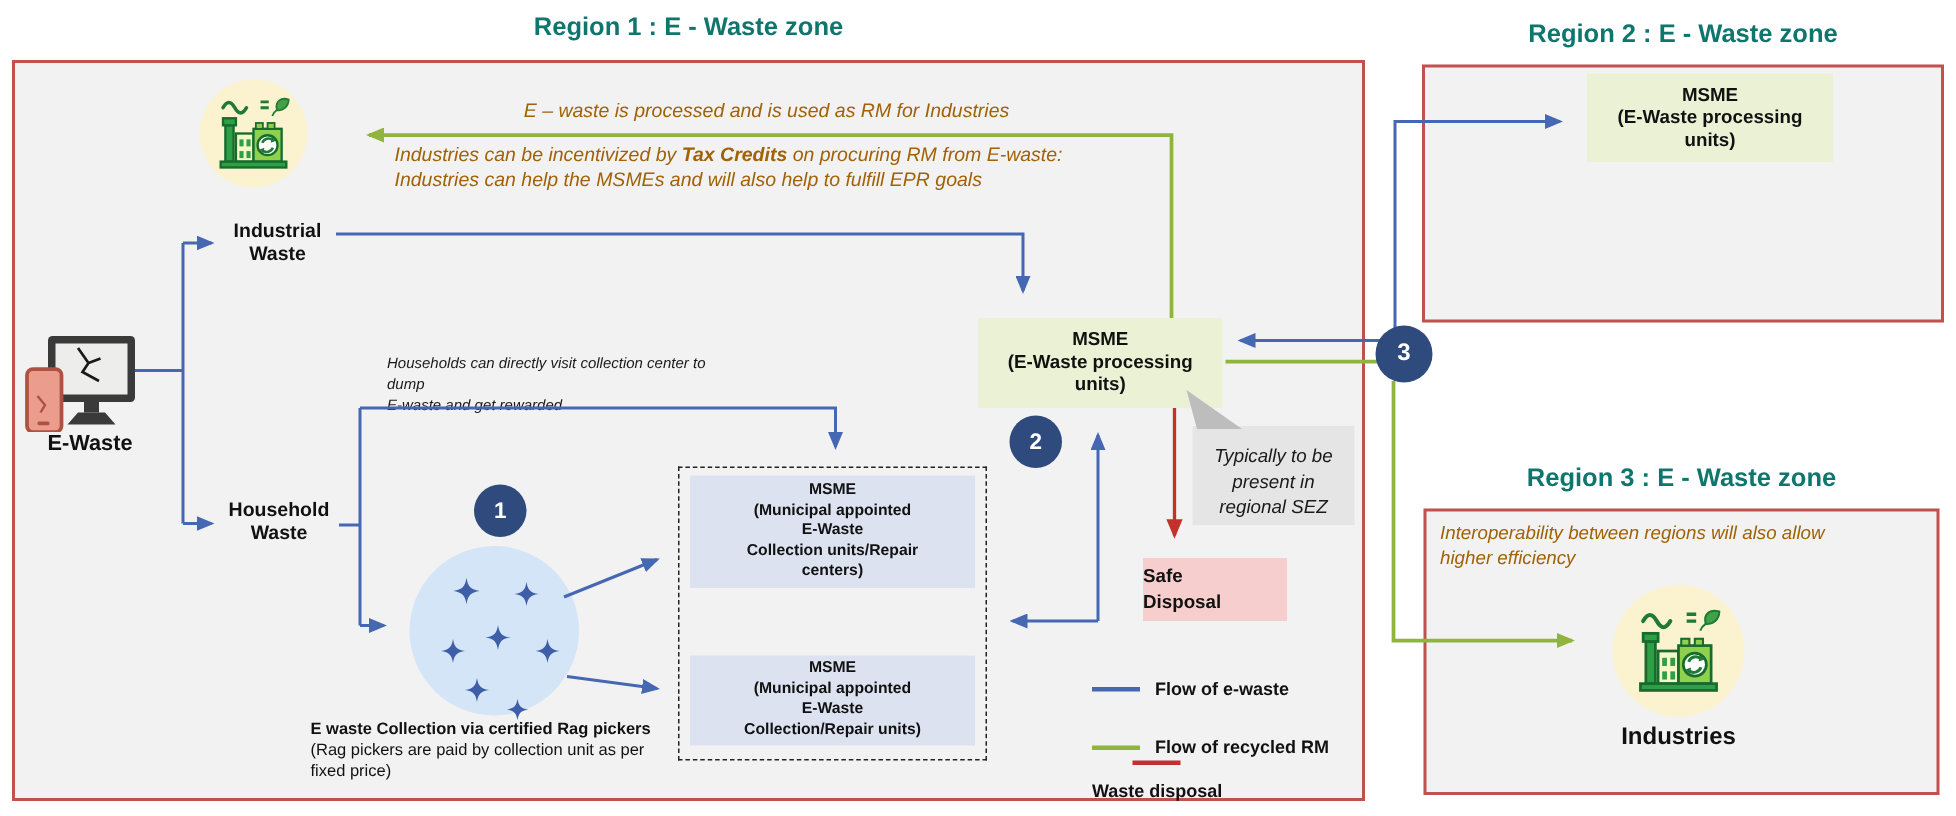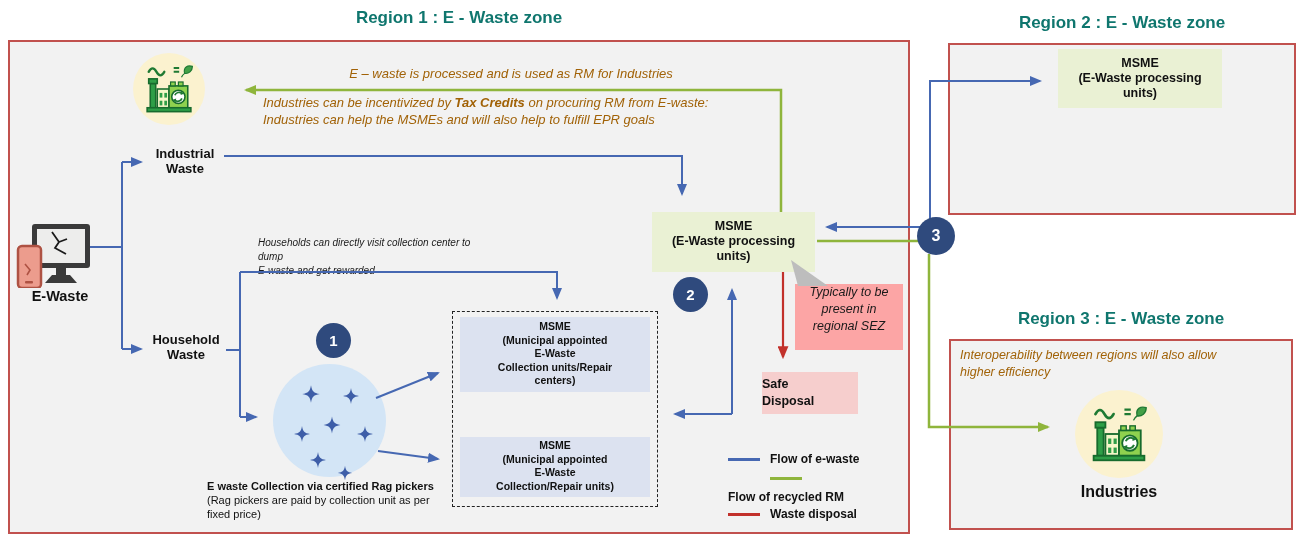--- a/index.html
+++ b/index.html
@@ -12,22 +12,22 @@
   .note{font-style:italic;font-size:13px;line-height:16.5px;color:#a16207;}
   .small-note{font-style:italic;font-size:10px;line-height:14px;color:#1a1a1a;}
   .flow-label{font-weight:bold;font-size:13px;line-height:15px;text-align:center;}
   .greenbox{position:absolute;background:#EAF1D4;text-align:center;font-weight:bold;
             font-size:12.5px;line-height:15px;box-sizing:border-box;padding-top:7px;}
   .bluebox{position:absolute;background:#DCE2F0;text-align:center;font-weight:bold;
            font-size:10.5px;line-height:13.5px;box-sizing:border-box;}
   .dashed{position:absolute;border:1.6px dashed #222;box-sizing:border-box;}
   .pinkbox{position:absolute;background:#F6CECD;text-align:left;font-weight:bold;
            font-size:12.5px;line-height:17px;padding-top:4px;box-sizing:border-box;}
-  .graybox{position:absolute;background:#fca5a5;text-align:center;font-style:italic;
-           font-size:12.5px;line-height:17px;padding-top:0;box-sizing:border-box;color:#1a1a1a;}
+  .graybox{position:absolute;background:#e5e5e5;text-align:center;font-style:italic;
+           font-size:12.5px;line-height:17px;padding-top:12px;box-sizing:border-box;color:#1a1a1a;}
   .badge{position:absolute;width:35px;height:35px;border-radius:50%;background:#2F4A7D;color:#fff;
          font-weight:bold;font-size:15px;display:flex;align-items:center;justify-content:center;z-index:10;}
   .icon-circle{position:absolute;background:#FBF2CF;border-radius:50%;
                display:flex;align-items:center;justify-content:center;}
   .star-circle{position:absolute;background:#D3E5F6;border-radius:50%;}
   .overlay{position:absolute;left:0;top:0;z-index:5;pointer-events:none;}
   .legend-row{position:absolute;display:flex;align-items:center;gap:10px;z-index:6;}
   .legend-line{display:inline-block;width:32px;height:3px;}
   .leg-blue{background:#4668B2;}
   .leg-green{background:#8FB53C;}
@@ -130,25 +130,25 @@
   <div class="pinkbox pre" style="left:762px;top:372px;width:96px;height:42px;">Safe
 Disposal</div>
   <div class="graybox pre" style="left:795px;top:284px;width:108px;height:66px;">Typically to be
 present in
 regional SEZ</div>
 
   <div class="legend-row" style="left:728px;top:452px;">
     <span class="legend-line leg-blue"></span>
     <span class="legend-label">Flow of e-waste</span>
   </div>
-  <div class="legend-row" style="left:728px;top:477px;flex-direction:column;">
+  <div class="legend-row" style="left:728px;top:491px;">
     <span class="legend-line leg-green"></span>
     <span class="legend-label">Flow of recycled RM</span>
   </div>
-  <div class="legend-row" style="left:728px;top:507px;">
+  <div class="legend-row" style="left:728px;top:507px;flex-direction:column;">
     <span class="legend-line leg-red"></span>
     <span class="legend-label">Waste disposal</span>
   </div>
 
   <div class="greenbox pre" style="left:1058px;top:49px;width:164px;height:59px;">MSME
 (E-Waste processing
 units)</div>
 
   <div class="abs note pre" style="left:960px;top:347px;width:290px;font-size:12.5px;">Interoperability between regions will also allow
 higher efficiency</div>

